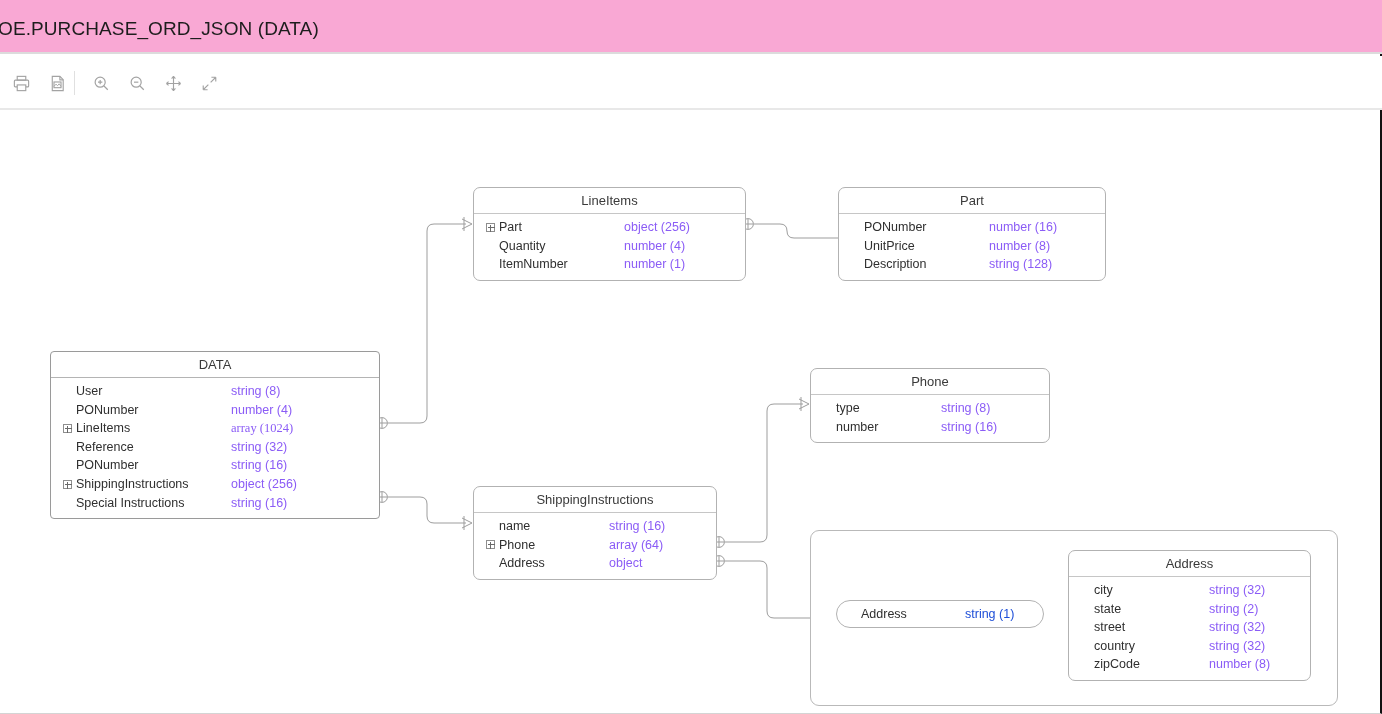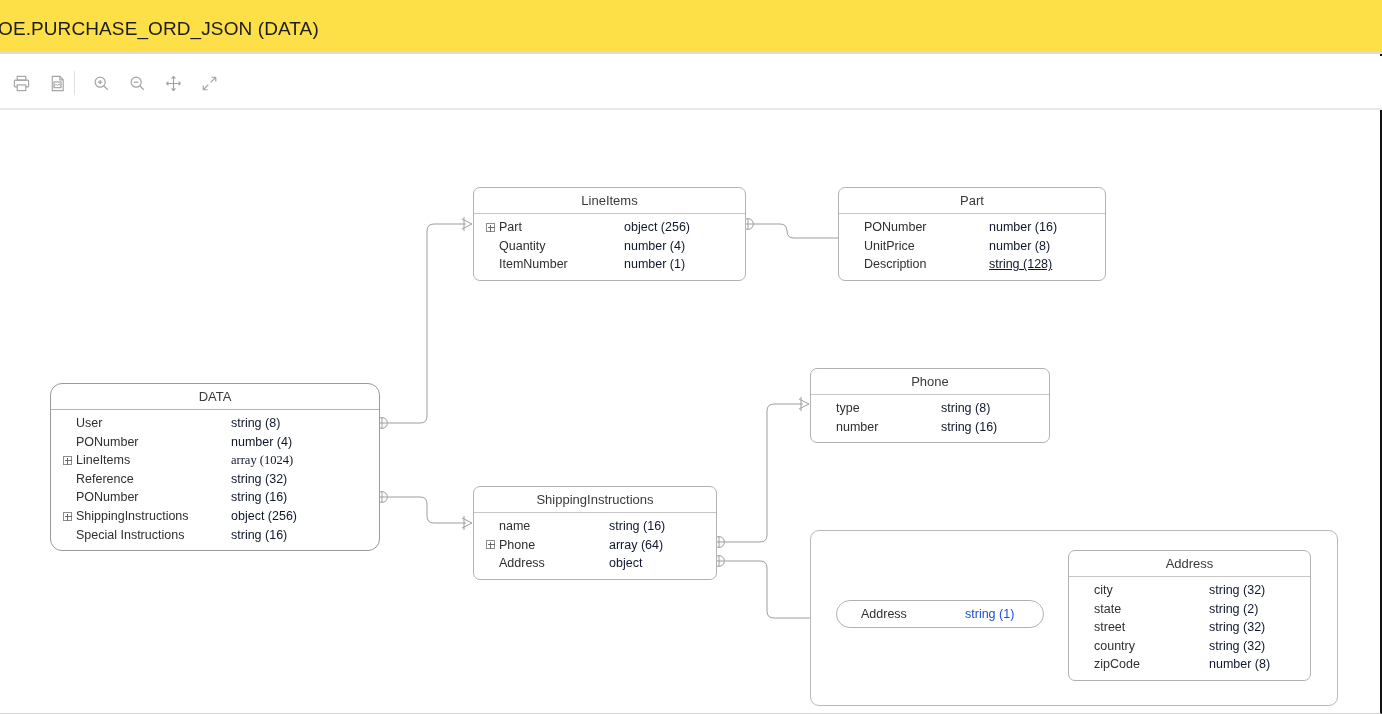--- a/index.html
+++ b/index.html
@@ -8,21 +8,21 @@
     font-family:"Liberation Sans","DejaVu Sans",sans-serif;
     -webkit-font-smoothing:antialiased;
   }
   .window{
     position:relative;width:1382px;height:714px;box-sizing:border-box;
     border-right:2px solid #111;border-bottom:1px solid #d4d4d4;background:#fff;
   }
   
   .titlebar{
     position:absolute;left:0;top:0;width:1382px;height:54px;
-    box-sizing:border-box;border-bottom:2px solid #dcdcdc;background:#fde047;
+    box-sizing:border-box;border-bottom:2px solid #dcdcdc;background:#f9a8d4;
   }
   .title-text{
     position:absolute;left:-2px;top:18px;
     font-size:19px;color:#1d1d1d;letter-spacing:.1px;white-space:nowrap;
   }
   
   .toolbar{
     position:absolute;left:0;top:56px;width:1382px;height:54px;
     box-sizing:border-box;border-bottom:2px solid #e8e8e8;background:#fff;
   }
@@ -35,31 +35,31 @@
 
   
   .canvas{position:absolute;left:0;top:112px;width:1380px;height:600px;background:#fff;overflow:hidden;}
   .edges{position:absolute;left:0;top:0;width:1380px;height:600px;}
 
   
   .node{
     position:absolute;box-sizing:border-box;background:#fff;
     border:1px solid #b2b2b2;border-radius:7px;
   }
-  .node.square{border-radius:12px;border-color:#9a9a9a;margin-top:32px;}
+  .node.square{border-radius:4px;border-color:#9a9a9a;}
   .node-title{
     height:25px;line-height:25px;text-align:center;
     font-size:13px;color:#3a3a3a;border-bottom:1px solid #c6c6c6;
   }
   .node.square .node-title{border-bottom:1px solid #b4b4b4;}
   .rows{padding:4px 0 6px 0;}
   .row{position:relative;height:18.6px;line-height:18.6px;font-size:12.5px;white-space:nowrap;}
   .row .rname{position:absolute;left:25px;color:#2f2f2f;}
   .row.exp .rname{left:25px;}
-  .row .rtype{position:absolute;color:#0f172a;}
+  .row .rtype{position:absolute;color:#8b5cf6;}
   .expander{
     position:absolute;left:12px;top:4.6px;width:9px;height:9px;box-sizing:border-box;
     border:1px solid #8e8e8e;background:#fff;cursor:pointer;
   }
   .expander:before{content:"";position:absolute;left:3px;top:1px;width:1px;height:7px;background:#6a6a6a;}
   .expander:after{content:"";position:absolute;left:1px;top:3px;width:7px;height:1px;background:#6a6a6a;}
 
   
   .pill{
     position:absolute;box-sizing:border-box;background:#fff;
@@ -244,21 +244,21 @@
             <div class="row">
               <span class="rname">PONumber</span>
               <span class="rtype" style="left: 150px;">number (16)</span>
             </div>
             <div class="row">
               <span class="rname">UnitPrice</span>
               <span class="rtype" style="left: 150px;">number (8)</span>
             </div>
             <div class="row">
               <span class="rname">Description</span>
-              <span class="rtype" style="left: 150px; text-decoration: underline;">string (128)</span>
+              <span class="rtype" style="left: 150px;">string (128)</span>
             </div>
           </div>
         </div>
         <div class="node" style="left: 810px; top: 256px; width: 240px;">
           <div class="node-title">Phone</div>
           <div class="rows">
             <div class="row">
               <span class="rname">type</span>
               <span class="rtype" style="left: 130px;">string (8)</span>
             </div>

